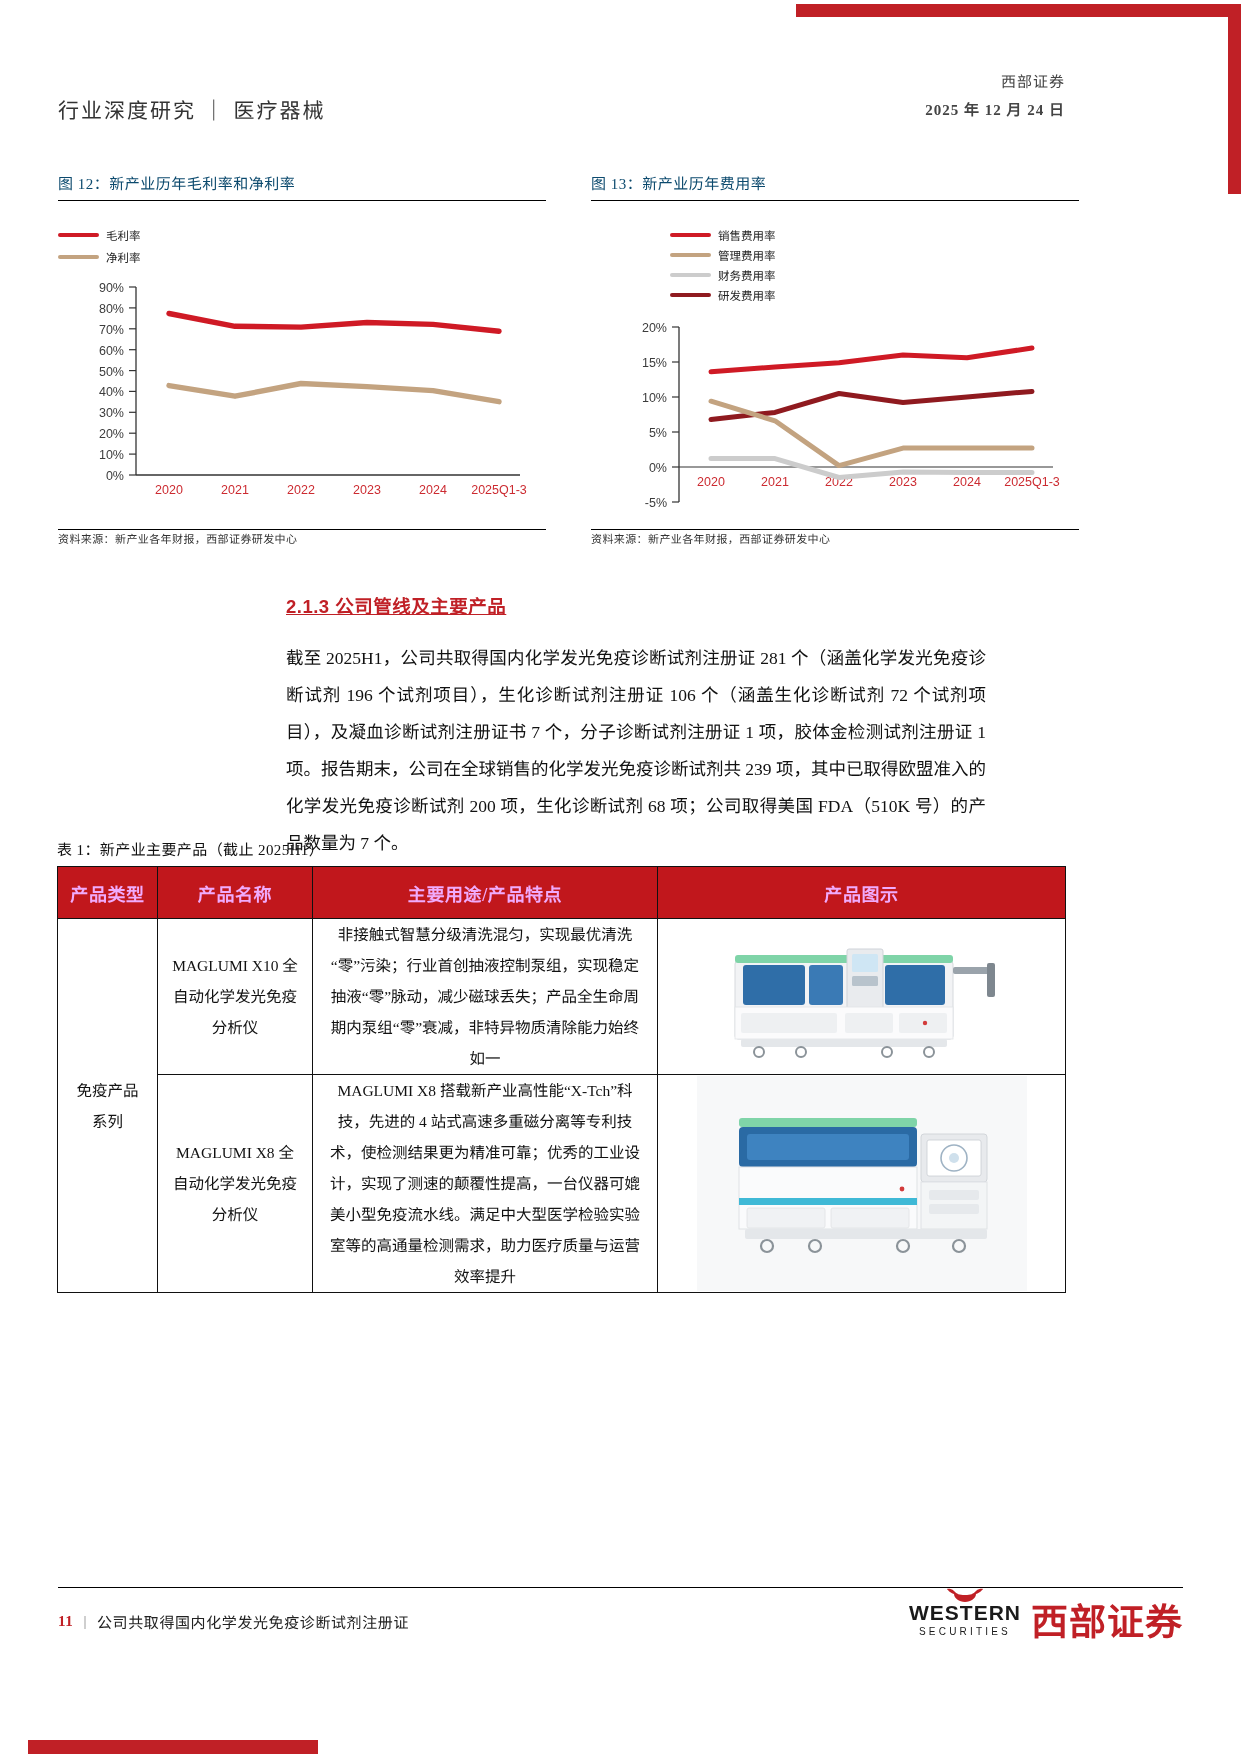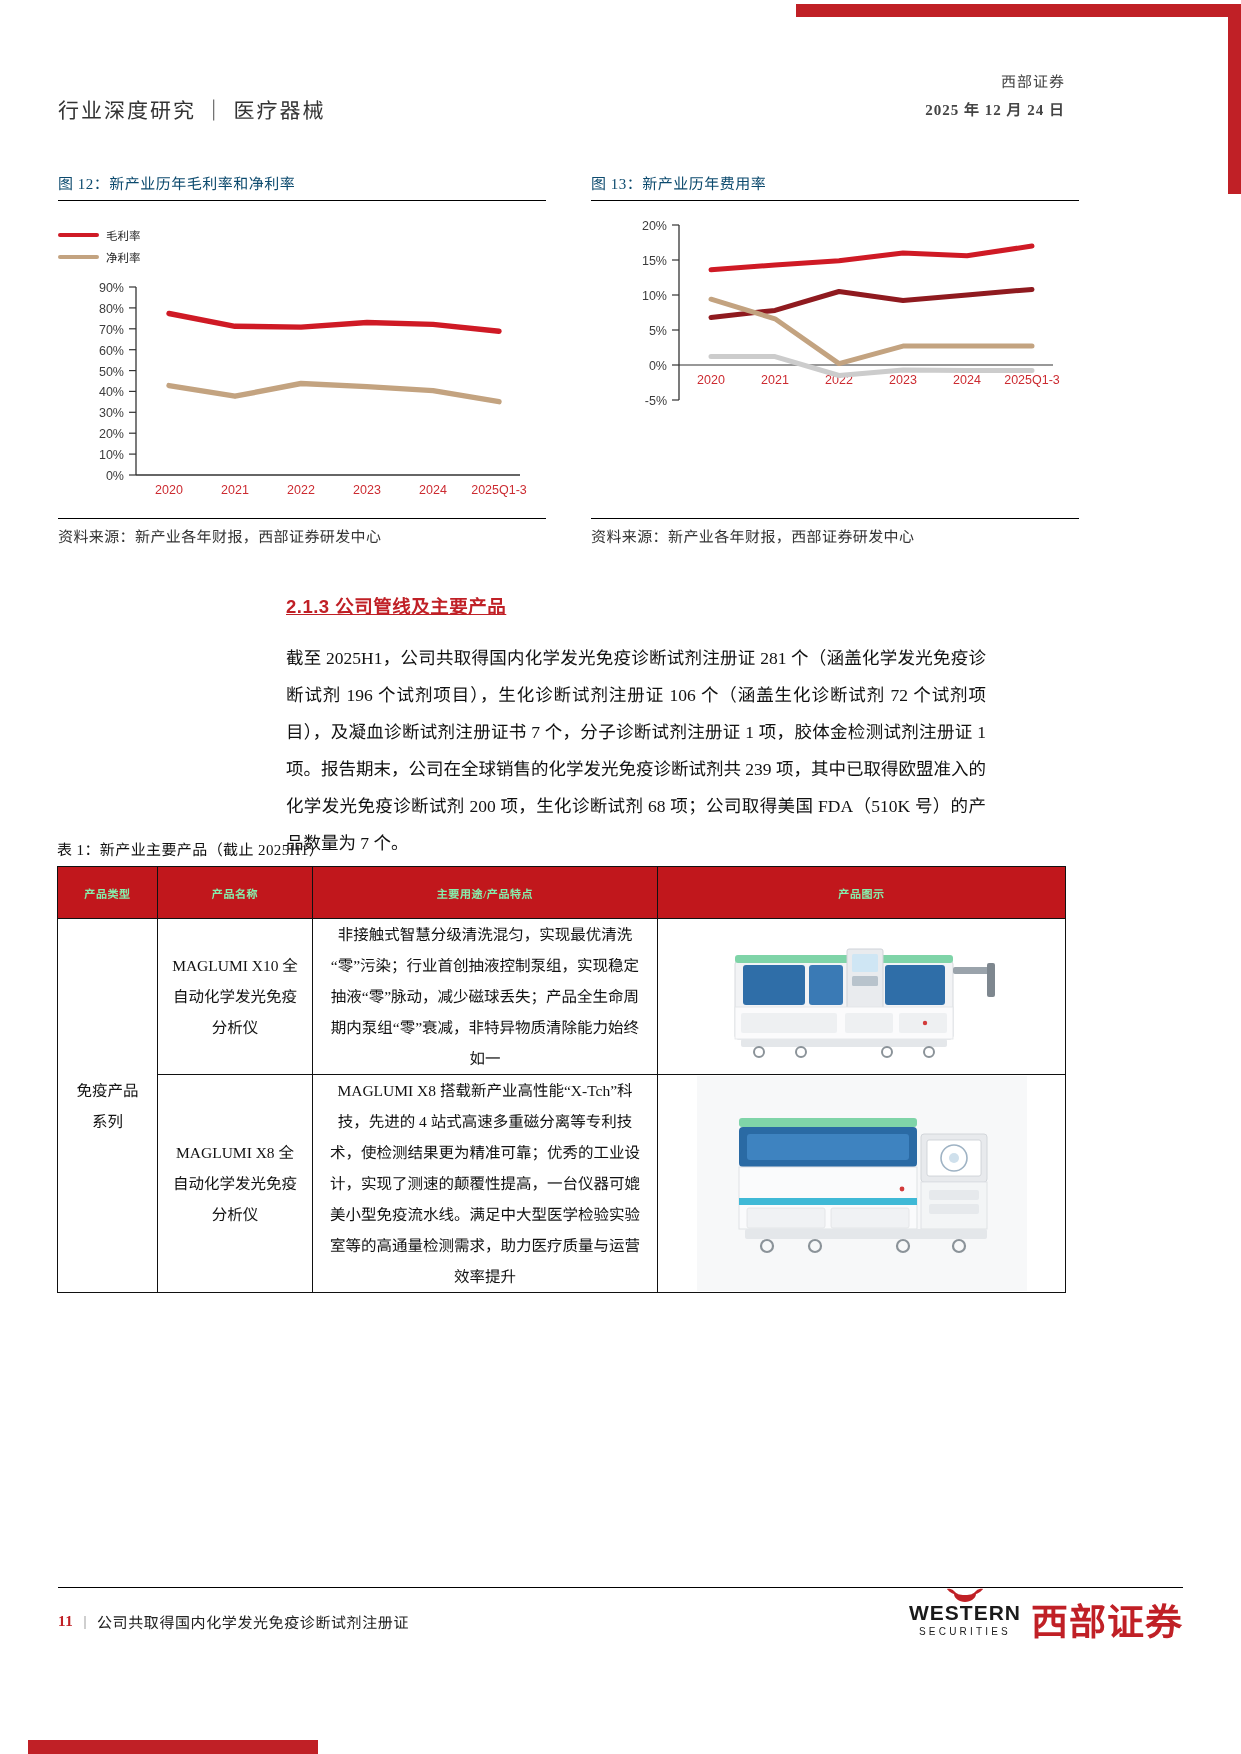--- a/index.html
+++ b/index.html
@@ -50,22 +50,22 @@
     display:flex; flex-wrap:wrap; justify-content:center;
     gap:6px 30px; padding-top:26px;flex-direction:column;
   }
   .legend.two-row { max-width:330px; margin:0 auto; gap:4px 22px; }
   .legend-item { display:flex; align-items:center; gap:7px; font-size:11.5px; color:#222; white-space:nowrap; }
   .legend-swatch { width:41px; height:4.5px; border-radius:2px; display:inline-block; }
   .plot { position:relative; margin-top:14px; }
   .plot svg { display:block; }
   .src {
     position:absolute; bottom:-2px; left:0; right:0;
-    border-top:1.2px solid #000; padding-top:6px;
-    font-size:15px; color:#333; letter-spacing:0.4px;
+    border-top:1.2px solid #000; 
+    font-size:11px; color:#333; letter-spacing:0.4px;
   }
 
   
   .sec-head {
     position:absolute; top:592px; left:286px;
     font-size:18.5px; font-weight:bold; color:#c02026;
     letter-spacing:0.5px;
     font-family:"Liberation Sans","DejaVu Sans",sans-serif;
     text-decoration:underline;
   }
@@ -81,21 +81,21 @@
   .tbl-caption {
     position:absolute; top:838px; left:57px;
     font-size:15px; color:#111; letter-spacing:0.4px;
   }
   table.prod {
     position:absolute; top:866px; left:57px;
     width:1008px; border-collapse:collapse;
     table-layout:fixed;
   }
   table.prod th {
-    background:#c1171c; color:#86efac; font-size:11px; font-weight:bold;
+    background:#c1171c; color:#f0abfc; font-size:18px; font-weight:bold;
     height:52px; border:1.2px solid #111; letter-spacing:0.6px;
     font-family:"Liberation Serif","DejaVu Serif",serif;
   }
   table.prod td {
     border:1.2px solid #111; vertical-align:middle; text-align:center;
     padding:0 12px; font-size:15.5px; line-height:31px; color:#111;
   }
   td.type-cell { font-size:16px; line-height:32px; }
   td.name-cell { font-size:16px; line-height:32px; }
   td.desc-cell { text-align:center; font-size:15.5px; line-height:31.5px; }
@@ -212,20 +212,38 @@
           <polyline fill="none" stroke="#c3a380" stroke-width="5.4" stroke-linejoin="round" stroke-linecap="round" points="111,106.6 177,117.2 243,104.5 309,107.6 375,111.6 441,122.7"></polyline>
         </svg>
       </div>
     </div>
     <div class="src">资料来源：新产业各年财报，西部证券研发中心</div>
   </div>
 
   <div class="chart-box right">
     <div class="fig-title">图 13：新产业历年费用率</div>
     <div class="chart-area">
+      <div class="legend two-row">
+        <div class="legend-item">
+          <span class="legend-swatch" style="background:#cf1a25"></span>
+          <span>销售费用率</span>
+        </div>
+        <div class="legend-item">
+          <span class="legend-swatch" style="background:#c3a380"></span>
+          <span>管理费用率</span>
+        </div>
+        <div class="legend-item">
+          <span class="legend-swatch" style="background:#cccccc"></span>
+          <span>财务费用率</span>
+        </div>
+        <div class="legend-item">
+          <span class="legend-swatch" style="background:#8f1a1f"></span>
+          <span>研发费用率</span>
+        </div>
+      </div>
       <div class="plot">
         <svg width="470" height="208" viewBox="0 0 470 208">
 
           <line x1="88" y1="10" x2="88" y2="185" stroke="#333" stroke-width="1.3"></line>
           <g stroke="#333" stroke-width="1.2">
             <line x1="81" y1="10" x2="88" y2="10"></line>
             <line x1="81" y1="45" x2="88" y2="45"></line>
             <line x1="81" y1="80" x2="88" y2="80"></line>
             <line x1="81" y1="115" x2="88" y2="115"></line>
             <line x1="81" y1="150" x2="88" y2="150"></line>

